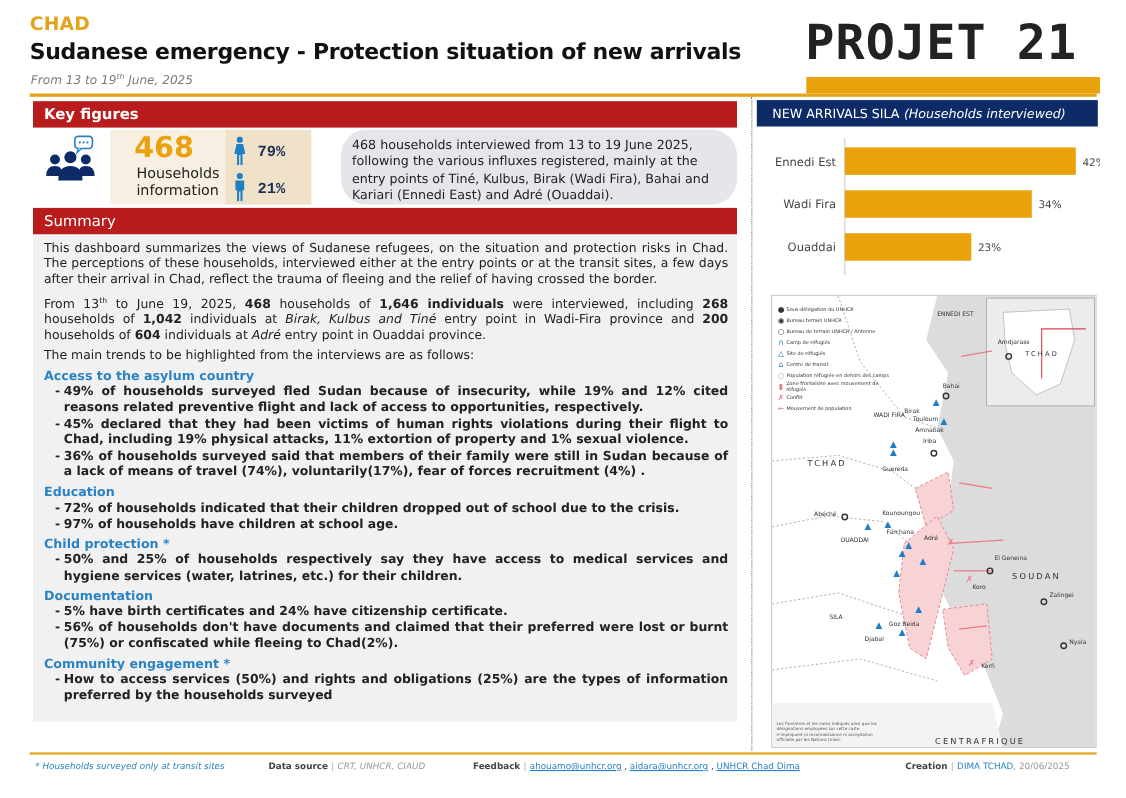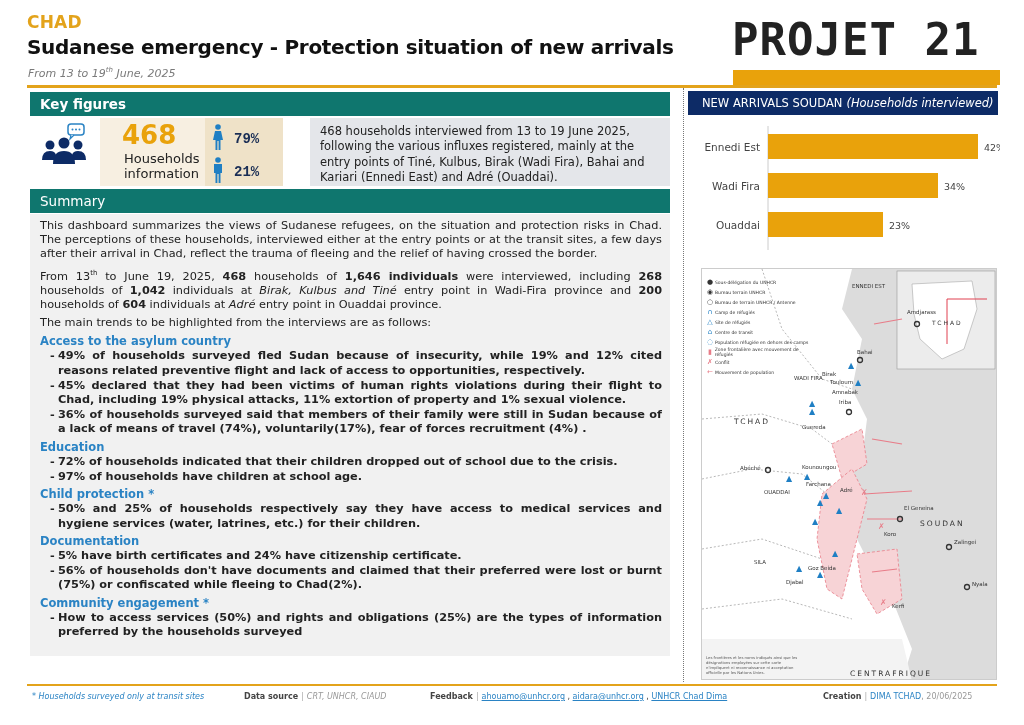--- a/index.html
+++ b/index.html
@@ -8,32 +8,32 @@
 
   .country { position: absolute; left: 27px; top: 12px; font-size: 17px; font-weight: bold; color: #e3a31b; letter-spacing: 0.2px; }
   .main-title { position: absolute; left: 27px; top: 35px; font-size: 20px; font-weight: bold; color: #111; letter-spacing: -0.3px; }
   .subtitle { position: absolute; left: 28px; top: 66px; font-size: 11px; font-style: italic; color: #7a7a7a; }
   .subtitle sup { font-size: 7px; }
   .top-rule { position: absolute; left: 27px; top: 85px; width: 970px; height: 3px; background: #e3a31b; }
 
   .brand { position: absolute; left: 732px; top: 14px; font-family: "DejaVu Sans Mono", monospace; font-weight: bold; font-size: 44px; letter-spacing: 1px; color: #222; }
   .brand-bar { position: absolute; left: 733px; top: 70px; width: 267px; height: 15px; background: #e9a20b; }
 
-  .section-bar { position: absolute; background: #0f766e; color: #fff; font-size: 13.5px; padding-left: 10px; display: flex; align-items: center; }
+  .section-bar { position: absolute; background: #b91c1c; color: #fff; font-size: 13.5px; padding-left: 10px; display: flex; align-items: center; }
   .kf-bar { left: 30px; top: 92px; width: 640px; height: 24px; font-weight: bold; }
   .sum-bar { left: 30px; top: 189px; width: 640px; height: 24px; }
 
   .kf-icon { position: absolute; left: 40px; top: 122px; width: 52px; height: 46px; }
   .kf-box1 { position: absolute; left: 100px; top: 118px; width: 105px; height: 68px; background: #f7efe1; }
   .kf-num { position: absolute; left: 122px; top: 120px; font-size: 26px; font-weight: bold; color: #e9a20b; }
   .kf-lab { position: absolute; left: 124px; top: 151px; font-size: 13px; color: #222; line-height: 15px; }
   .kf-box2 { position: absolute; left: 205px; top: 118px; width: 78px; height: 68px; background: #efe2c8; }
   .gender-row { position: absolute; left: 212px; display: flex; align-items: center; }
   .gender-row .pct { margin-left: 10px; font-size: 14px; font-weight: bold; color: #1a2e55; font-family: Liberation Mono, monospace; }
-  .kf-desc { position: absolute; left: 310px; top: 118px; width: 360px; height: 68px; background: #e4e6ea; padding: 6px 10px; font-size: 11.5px; line-height: 15.4px; color: #222; }
+  .kf-desc { position: absolute; left: 310px; top: 118px; width: 360px; height: 68px; background: #e4e6ea; padding: 6px 10px; font-size: 11.5px; line-height: 15.4px; color: #222; border-radius: 23px; }
 
   .summary { position: absolute; left: 30px; top: 214px; width: 640px; height: 442px; background: #f1f1f1; padding: 5px 8px 0 10px; font-size: 11.3px; line-height: 14.2px; color: #222; text-align: justify; }
   .summary p { margin-bottom: 4px; }
   .summary sup { font-size: 7px; }
   .summary h4 { color: #2a83c4; font-size: 11.5px; font-weight: bold; margin-top: 3px; margin-bottom: 1px; }
   .summary ul { list-style: none; margin-left: 10px; }
   .summary li { position: relative; padding-left: 8px; margin-bottom: 1px; font-weight: bold; }
   .summary li::before { content: "-"; position: absolute; left: 0; }
 
   .right-border { position: absolute; left: 683px; top: 88px; width: 1px; height: 594px; border-left: 1px dotted #777; }
@@ -143,21 +143,21 @@
   </ul>
 
   <h4>Community engagement *</h4>
   <ul>
     <li><b>How to access services (50%) and rights and obligations (25%)</b><span> are the types of information preferred by the households surveyed</span></li>
   </ul>
 </div>
 
 <div class="right-border"></div>
 <div class="flows-bar">
-    <span>NEW ARRIVALS SOUDAN</span>
+    <span>NEW ARRIVALS SILA</span>
     <em>(Households interviewed)</em>
   </div>
 
 <div class="chart">
   <svg id="flows-svg" width="310" height="128">
       <line x1="78" x2="78" y1="4" y2="129" stroke="#ccc" stroke-width="1"></line>
       <rect x="78" y="12" width="210" height="25" fill="#e9a20b"></rect>
       <text x="70" y="28.5" text-anchor="end" font-size="10.5" fill="#444" font-family="DejaVu Sans, sans-serif">Ennedi Est</text>
       <text x="294" y="28.5" font-size="9.5" fill="#444" font-family="DejaVu Sans, sans-serif">42%</text>
       <rect x="78" y="51" width="170" height="25" fill="#e9a20b"></rect>

